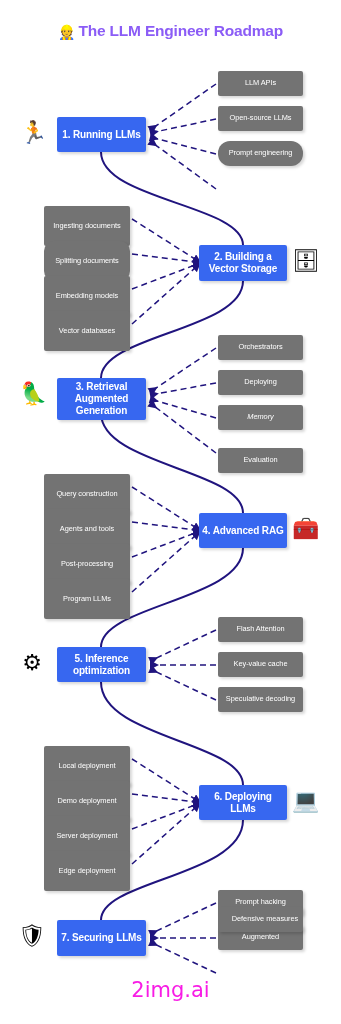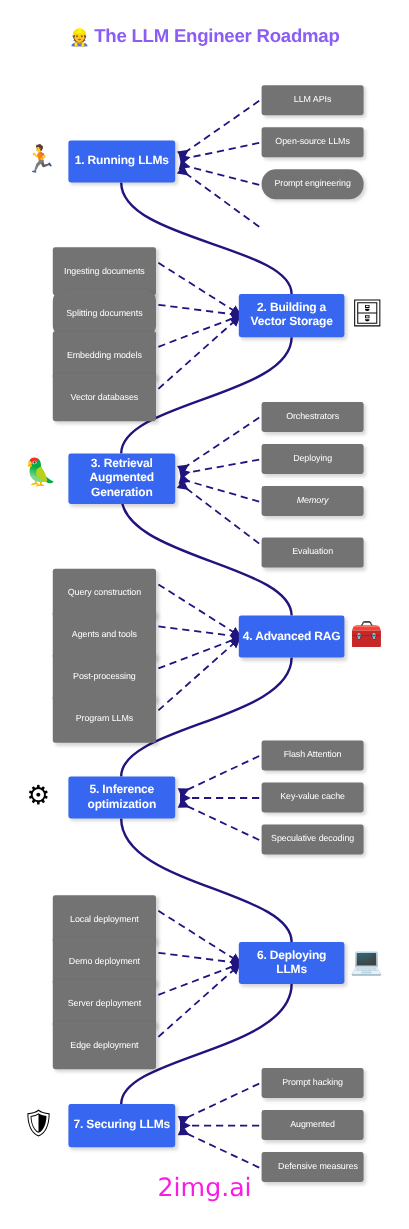--- a/index.html
+++ b/index.html
@@ -218,17 +218,17 @@
   <div class="node main right-col" style="top:785px; height:35px;">6. Deploying LLMs</div>
   <div class="node leaf left-col" style="top:746px;">Local deployment</div>
   <div class="node leaf left-col" style="top:781px;">Demo deployment</div>
   <div class="node leaf left-col" style="top:816px;">Server deployment</div>
   <div class="node leaf left-col" style="top:851px;">Edge deployment</div>
 
   <div class="side-emoji" style="left:18px; top:925px;">🛡</div>
   <div class="node main left-col" style="top:920px; height:36px;">7. Securing LLMs</div>
   <div class="node leaf right-col" style="top:890px;">Prompt hacking</div>
   <div class="node leaf right-col" style="top:925px;">Augmented</div>
-  <div class="node leaf right-col" style="top:960px;padding-left:12px;">Defensive measures</div>
+  <div class="node leaf right-col" style="top:907px;padding-left:12px;">Defensive measures</div>
 
   <div class="watermark">2img.ai</div>
 
 </div>
 
 </body></html>

